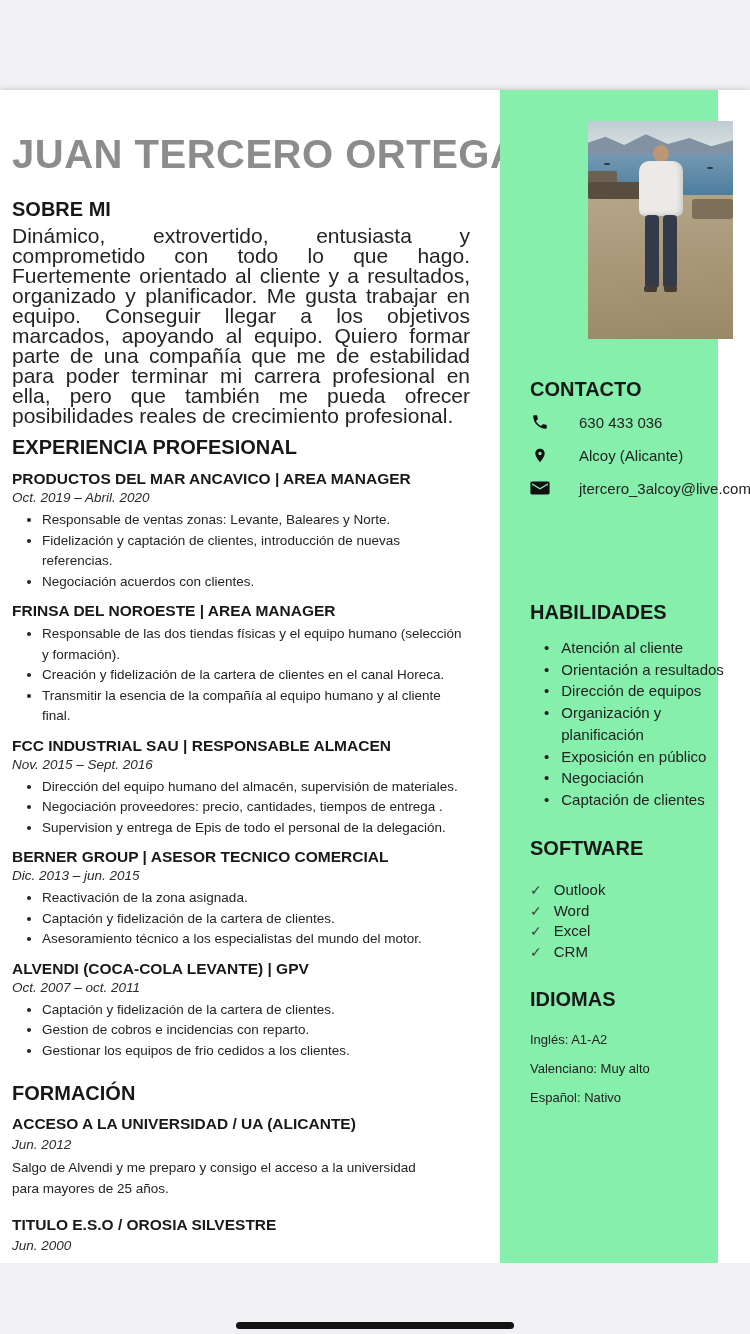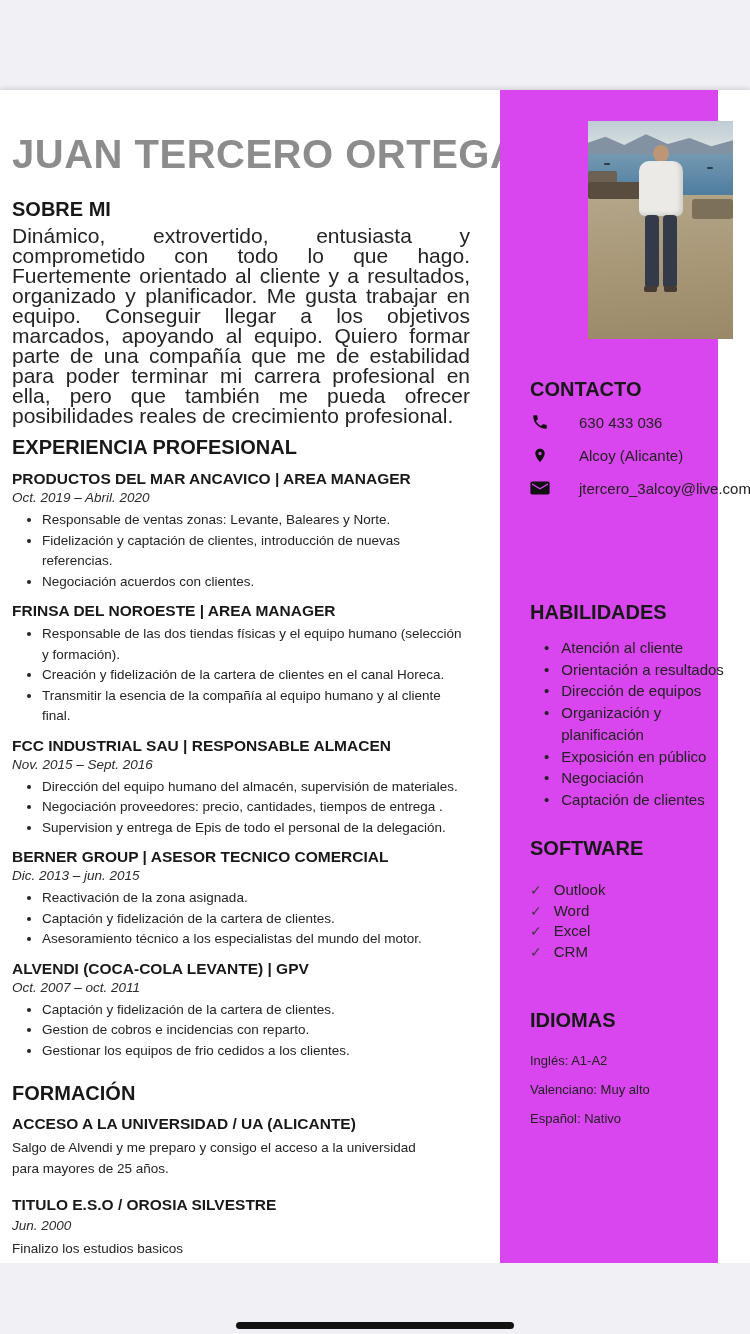--- a/index.html
+++ b/index.html
@@ -42,21 +42,21 @@
   .job ul { margin:4px 0 0; padding:0 0 0 30px; }
   .job li { font-size:13.5px; line-height:20.5px; color:#242424; }
   .edu-item h3 { margin-top:8px; }
   .edu-item.second h3 { margin-top:16px; }
   .edu-item .date { margin-top:4px; }
   .edu-item p.desc { margin:4px 0 0; font-size:13.5px; line-height:21px; color:#242424; max-width:430px; }
 
   
   .sidebar {
     position:absolute; left:500px; top:0; width:218px; height:100%;
-    background:#d946ef;
+    background:#86efac;
   }
   .sidebar h2 { margin:0; font-size:20px; line-height:26px; font-weight:700; color:#181818; }
 
   .photo {
     position:absolute; left:88px; top:31px; width:145px; height:218px;
     overflow:hidden; background:#b3a489;
   }
   .p-sky { position:absolute; left:0; top:0; width:100%; height:16%;
     background:linear-gradient(#bfccd4,#dfe5e3); }
   .p-mountains { position:absolute; left:0; top:5%; width:100%; height:11%;
@@ -96,21 +96,21 @@
   .skills { position:absolute; left:30px; top:509px; width:210px; }
   .skills ul { margin:12px 0 0; padding:0 0 0 14px; list-style:none; }
   .skills li { font-size:15px; line-height:21.7px; color:#222; display:flex; gap:12px; }
   .blt { color:#222; }
 
   .software { position:absolute; left:30px; top:745px; width:210px; }
   .software ul { margin:19px 0 0; padding:0; list-style:none; }
   .software li { font-size:15px; line-height:20.7px; color:#222; display:flex; gap:12px; }
   .chk { color:#3c3c3c; font-size:14px; }
 
-  .languages { position:absolute; left:30px; top:917px; width:210px; }
+  .languages { position:absolute; left:30px; top:896px; width:210px; }
   .languages p { margin:0 0 10px; font-size:13px; line-height:19px; color:#222; }
   .languages p:first-of-type { margin-top:18px; }
 </style>
 </head>
 <body>
 
 <div class="screen">
 
   <div class="band-top"></div>
 
@@ -176,20 +176,21 @@
             <li>Gestionar los equipos de frio cedidos a los clientes.</li>
           </ul>
         </article>
       </section>
 
       <section>
         <h2 class="sec form">FORMACIÓN</h2>
 
         <div class="edu-item">
           <h3>ACCESO A LA UNIVERSIDAD / UA (ALICANTE)</h3>
+          <div class="date">Jun. 2012</div>
           <p class="desc">Salgo de Alvendi y me preparo y consigo el acceso a la universidad para mayores de 25 años.</p>
         </div>
 
         <div class="edu-item second">
           <h3>TITULO E.S.O / OROSIA SILVESTRE</h3>
           <div class="date">Jun. 2000</div>
           <p class="desc">Finalizo los estudios basicos</p>
         </div>
       </section>
     </div>

